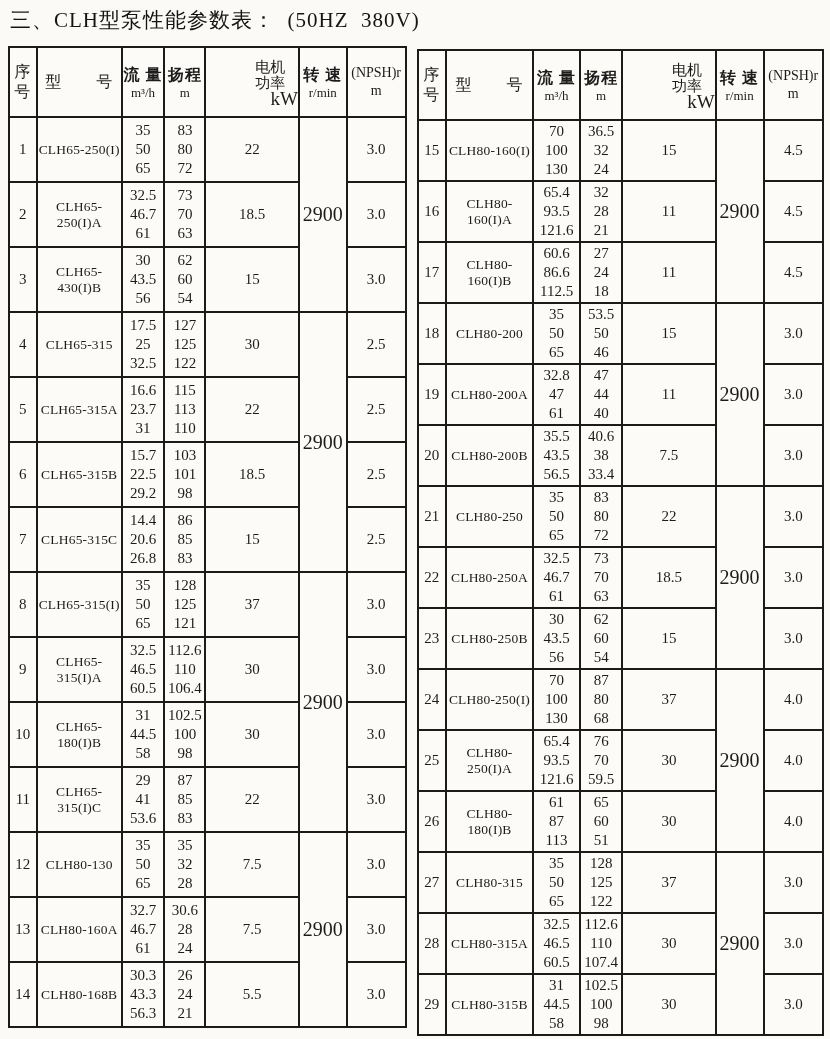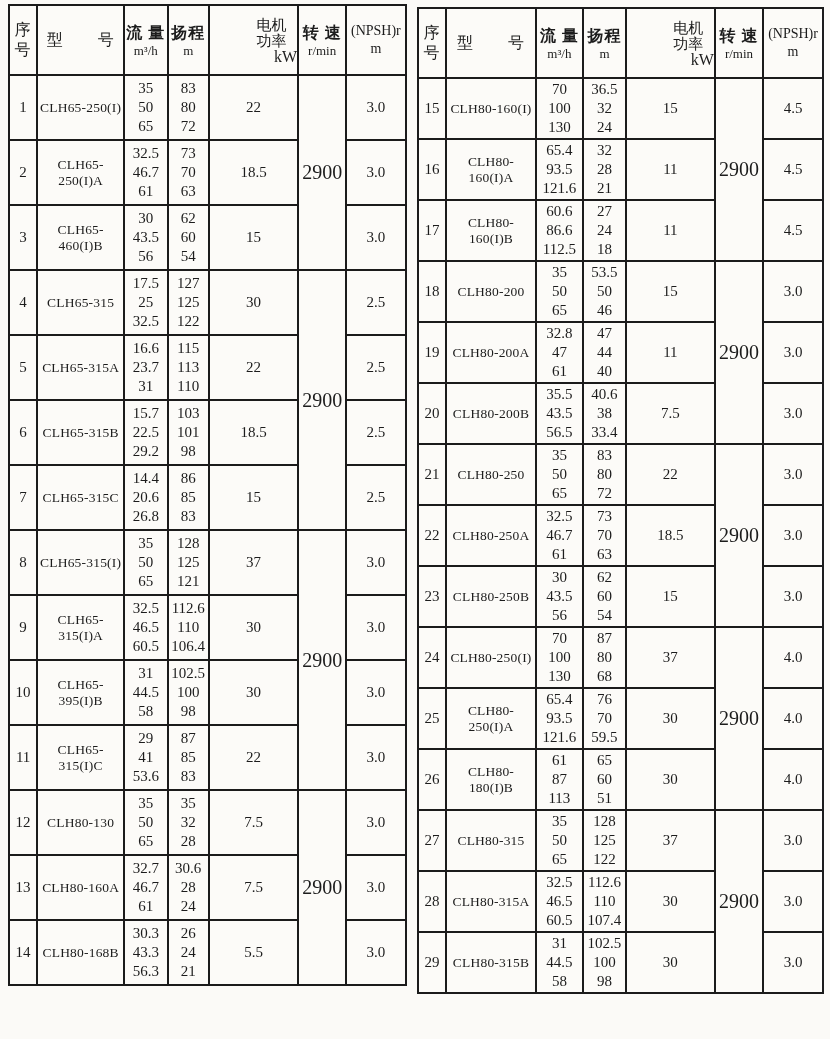--- a/index.html
+++ b/index.html
@@ -51,21 +51,21 @@
     line-height: 20px;
     letter-spacing: 1px;
     font-weight: bold;
   }
   .h-power div {
     font-size: 15px;
     line-height: 16px;
     letter-spacing: 0;
     margin-left: 36px;
   }
-  .h-power .h-unit { font-size: 16px; line-height: 15px; padding-left: 28px; }
+  .h-power .h-unit { font-size: 19px; line-height: 15px; padding-left: 28px; }
   .h-unit {
     font-size: 13px;
     line-height: 15px;
     letter-spacing: 0;
   }
   .h-npsh { font-size: 14px; line-height: 18px; letter-spacing: 0; }
   td.num {
     font-size: 15px;
     line-height: 19px;
   }
@@ -74,20 +74,21 @@
     padding-left: 4px;
     font-size: 13.5px;
     letter-spacing: 0.2px;
   }
   td.speed-cell { font-size: 20px; }
 </style>
 </head>
 <body>
 
 <div class="page">
+  <div class="title">三、CLH型泵性能参数表：  (50HZ  380V)</div>
   <div class="tables-wrap">
     <table class="pump-table t-left">
         <colgroup>
           <col style="width: 34px;">
           <col style="width: 108px;">
           <col style="width: 53px;">
           <col style="width: 45px;">
           <col style="width: 46px;">
           <col style="width: 52px;">
           <col style="width: 64px;">
@@ -151,21 +152,21 @@
             <td class="num">
               <div>73</div>
               <div>70</div>
               <div>63</div>
             </td>
             <td class="num">18.5</td>
             <td class="num">3.0</td>
           </tr>
           <tr>
             <td class="num">3</td>
-            <td class="model-cell">CLH65-460(I)B</td>
+            <td class="model-cell">CLH65-430(I)B</td>
             <td class="num">
               <div>30</div>
               <div>43.5</div>
               <div>56</div>
             </td>
             <td class="num">
               <div>62</div>
               <div>60</div>
               <div>54</div>
             </td>
@@ -265,21 +266,21 @@
             <td class="num">
               <div>112.6</div>
               <div>110</div>
               <div>106.4</div>
             </td>
             <td class="num">30</td>
             <td class="num">3.0</td>
           </tr>
           <tr>
             <td class="num">10</td>
-            <td class="model-cell">CLH65-395(I)B</td>
+            <td class="model-cell">CLH65-180(I)B</td>
             <td class="num">
               <div>31</div>
               <div>44.5</div>
               <div>58</div>
             </td>
             <td class="num">
               <div>102.5</div>
               <div>100</div>
               <div>98</div>
             </td>

